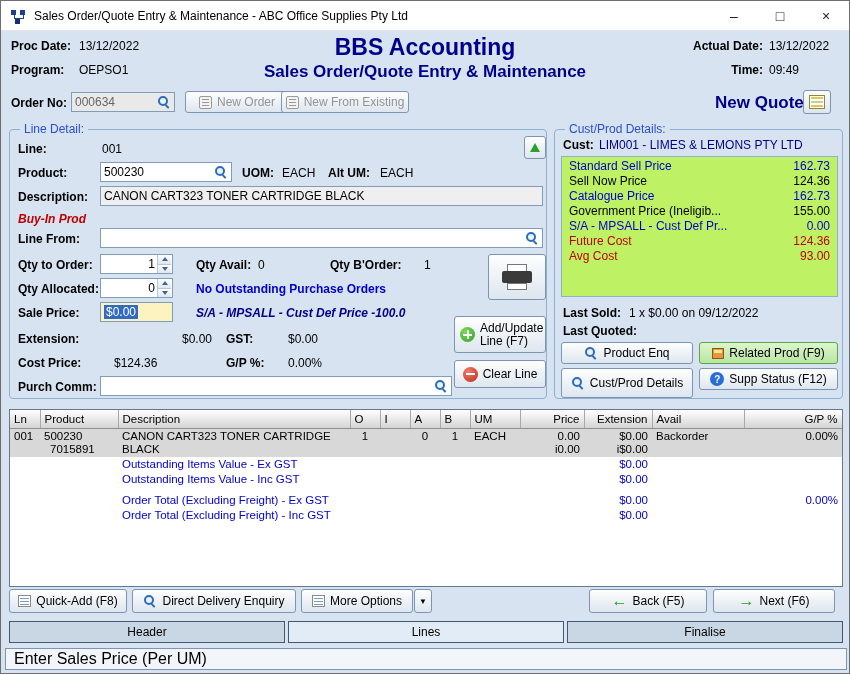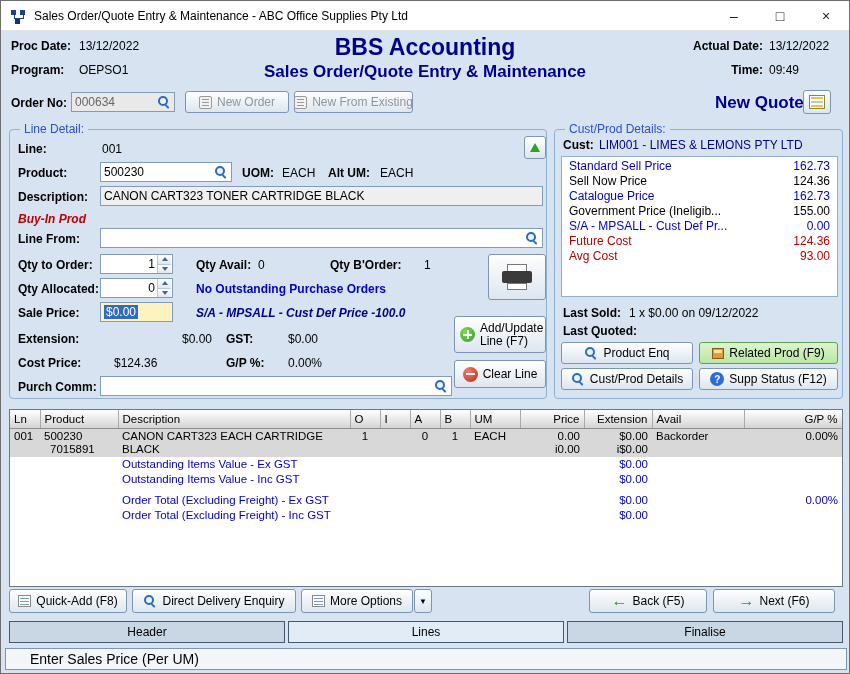--- a/index.html
+++ b/index.html
@@ -69,21 +69,21 @@
   .btn{display:inline-flex;align-items:center;justify-content:center;gap:5px;background:linear-gradient(#fefefe,#dde6ef);border:1px solid #7d95b3;border-radius:3px;font-size:12px;color:#000;white-space:nowrap}
   .btn.disabled{color:#949494}
   .btn.green{background:linear-gradient(#ddf5cf,#b9e6a2);border-color:#5aa648}
   .btn.two-line{flex-direction:row;text-align:left;line-height:13px}
   .btn .wrap-label{white-space:normal;width:60px}
 
   
   .groupbox{position:absolute;border:1px solid #8fb1d1;border-radius:4px}
   .gb-title{position:absolute;top:-8px;left:10px;background:#d7e3f0;padding:0 4px;font-size:12px;color:#2a4fd0}
 
-  .price-panel{position:absolute;background:#ffffff;border:1px solid #8fb1d1;padding:2px 0}
+  .price-panel{position:absolute;background:#bef264;border:1px solid #8fb1d1;padding:2px 0}
   .price-row{display:flex;justify-content:space-between;padding:1px 7px;font-size:12px;line-height:13px}
 
   .link{color:#00008B;font-size:12px;white-space:nowrap}
 
   
   .grid-wrap{position:absolute;left:8px;top:408px;width:834px;height:178px;background:#fff;border:1px solid #66788c;overflow:hidden}
   table.grid{border-collapse:collapse;table-layout:fixed;width:832px;font-size:11.5px;color:#000}
   .grid th{background:linear-gradient(#ffffff,#d4d4d4);border-right:1px solid #a9a9a9;border-bottom:1px solid #8f8f8f;font-weight:normal;text-align:left;padding:2px 4px;height:18px;overflow:hidden;white-space:nowrap}
   .grid th.num{text-align:right}
   .grid td{padding:1px 4px;vertical-align:top;overflow:hidden;white-space:nowrap}
@@ -91,21 +91,21 @@
   .cell-line{line-height:13px;white-space:nowrap;overflow:hidden}
   .cell-line.ind{padding-left:6px}
   td.num,.num .cell-line{text-align:right}
   td.ctr{text-align:center}
   tr.sum-row td{color:#0000CC;line-height:13px}
   tr.spacer-row td{height:6px}
 
   
   .tab{position:absolute;height:22px;border:1px solid #44596e;display:flex;align-items:center;justify-content:center;font-size:12px;background:#c9d6e4;color:#000}
   .tab.active{background:#e2ecf6}
-  .statusbar{position:absolute;background:#f2f6fb;border:1px solid #7d95b3;display:flex;align-items:center;font-size:14px;color:#000;padding-left:24px}
+  .statusbar{position:absolute;background:#f2f6fb;border:1px solid #7d95b3;display:flex;align-items:center;font-size:16px;color:#000;padding-left:8px}
 </style>
 </head>
 <body>
 
 <div class="window">
 
   <div class="titlebar">
     <span class="app-icon"></span>
     <span class="title-text">Sales Order/Quote Entry &amp; Maintenance - ABC Office Supplies Pty Ltd</span>
     <div class="win-controls">
@@ -130,21 +130,21 @@
 
   <span class="abs lbl" style="left:10px;top:95px">Order No:</span>
   <div class="abs field-wrap gray" style="left:70px;top:91px;width:104px">
     <input disabled="" value="000634" style="">
     <span class="ic-search"></span>
   </div>
   <button class="abs btn disabled" style="left:184px;top:90px;width:104px;height:22px">
     <span class="ic-form"></span>
     <span>New Order</span>
   </button>
-  <button class="abs btn disabled" style="left:293px;top:90px;width:119px;height:22px">
+  <button class="abs btn disabled" style="left:280px;top:90px;width:128px;height:22px">
     <span class="ic-form"></span>
     <span>New From Existing</span>
   </button>
   <span class="abs navy bold" style="left:714px;top:92px;font-size:17px">New Quote</span>
   <button class="abs btn" style="left:802px;top:89px;width:28px;height:24px">
     <span class="ic-newquote"></span>
   </button>
 
   <div class="groupbox" style="left:8px;top:128px;width:538px;height:270px">
     <span class="gb-title">Line Detail:</span>
@@ -293,21 +293,21 @@
     <span class="abs val" style="left:84px;top:194px"></span>
 
     <button class="abs btn" style="left:6px;top:212px;width:132px;height:22px">
       <span class="ic-search"></span>
       <span>Product Enq</span>
     </button>
     <button class="abs btn green" style="left:144px;top:212px;width:139px;height:22px">
       <span class="ic-relprod"></span>
       <span>Related Prod (F9)</span>
     </button>
-    <button class="abs btn" style="left:6px;top:238px;width:132px;height:22px">
+    <button class="abs btn" style="left:6px;top:238px;width:132px;height:30px">
       <span class="ic-search"></span>
       <span>Cust/Prod Details</span>
     </button>
     <button class="abs btn" style="left:144px;top:238px;width:139px;height:22px">
       <span class="ic-question">?</span>
       <span>Supp Status (F12)</span>
     </button>
   </div>
 
   <div class="grid-wrap">
@@ -345,21 +345,21 @@
       <tbody>
         <tr class="data-row">
           <td>
               <div class="cell-line">001</div>
             </td>
           <td>
               <div class="cell-line">500230</div>
               <div class="cell-line ind">7015891</div>
             </td>
           <td>
-              <div class="cell-line">CANON CART323 EACH CARTRIDGE</div>
+              <div class="cell-line">CANON CART323 TONER CARTRIDGE</div>
               <div class="cell-line">BLACK</div>
             </td>
           <td class="ctr">1</td>
           <td class="ctr"></td>
           <td class="ctr">0</td>
           <td class="ctr">1</td>
           <td>EACH</td>
           <td class="num">
               <div class="cell-line">0.00</div>
               <div class="cell-line">i0.00</div>

